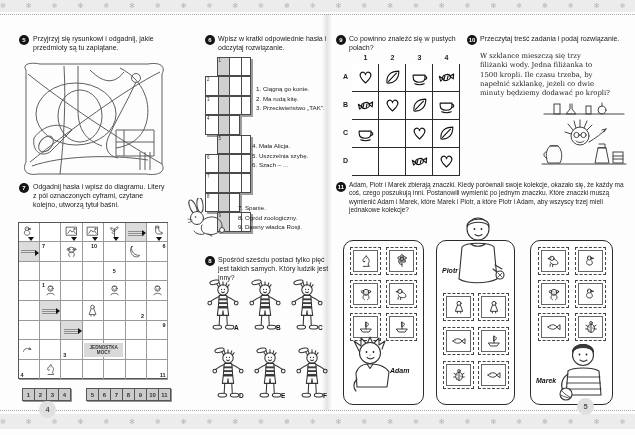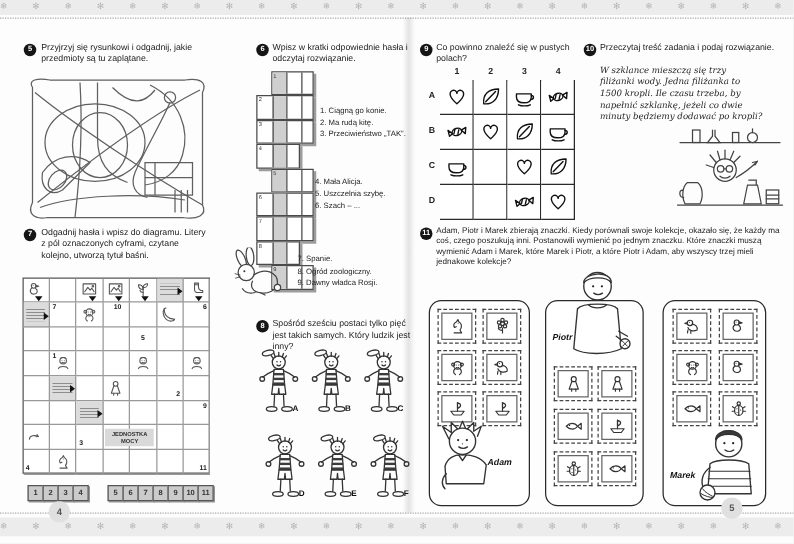--- a/index.html
+++ b/index.html
@@ -12,21 +12,21 @@
   .dotline{position:absolute;left:0;width:635px;border-top:1px dotted #a8a8a8;}
   .gutter{position:absolute;left:322px;top:14px;width:10px;height:396px;
           background:linear-gradient(90deg,rgba(0,0,0,0),rgba(0,0,0,0.10),rgba(0,0,0,0));}
   .pagenum{position:absolute;width:17px;height:17px;border-radius:50%;background:#e0e0e0;
            color:#555;font-weight:bold;font-size:7.5px;display:flex;align-items:center;justify-content:center;z-index:4;}
   .badge{position:absolute;width:10px;height:10px;border-radius:50%;background:#151515;color:#fff;
          font-size:6px;font-weight:bold;display:flex;align-items:center;justify-content:center;z-index:3;}
   .instr{position:absolute;font-size:7px;line-height:1.3;color:#222;}
   .instr-sm{font-size:6.5px;}
   .clues{position:absolute;font-size:6.2px;line-height:1.55;color:#222;}
-  .bodytext{position:absolute;font-family:"DejaVu Serif",serif;font-style:italic;
+  .bodytext{position:absolute;font-family:"DejaVu Serif",serif;
             font-size:6.9px;line-height:1.35;color:#1d1d1d;}
   .art{position:absolute;}
   .xrow{position:absolute;border:1px solid #4a4a4a;background:#fff;box-shadow:2px 2px 0 #9c9c9c;box-sizing:border-box;}
   .xcell{position:absolute;top:0;height:100%;box-sizing:border-box;border-left:1px solid #4a4a4a;}
   .xcell.first{border-left:none;}
   .xcell.shadecol{background:#cfcfcf;}
   .xnum{position:absolute;top:0;left:1px;font-size:4.5px;color:#333;}
   .dgrid{position:absolute;border:1px solid #555;box-sizing:border-box;background:#fff;}
   .dcell{position:absolute;box-sizing:border-box;border-right:1px solid #999;border-bottom:1px solid #999;
          display:flex;align-items:center;justify-content:center;}

